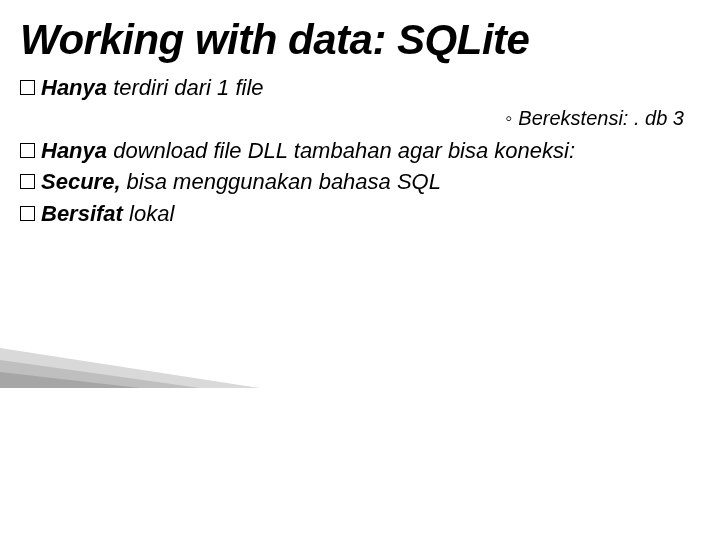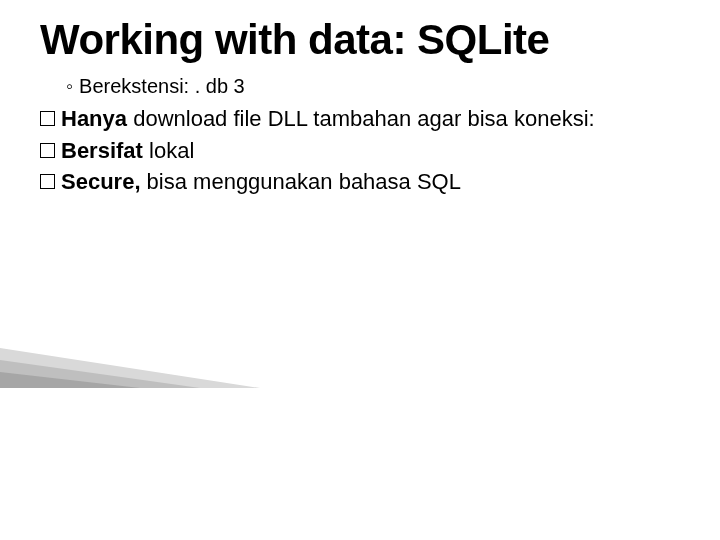--- a/index.html
+++ b/index.html
@@ -11,21 +11,22 @@
     font-family: "Segoe UI", "Helvetica Neue", Arial, sans-serif;
     color: #000;
     overflow: hidden;
     position: relative;
   }
   .slide {
     position: relative;
     width: 720px;
     height: 388px;
     box-sizing: border-box;
-    padding: 18px 36px 0 40px;
+    padding: 18px 36px 0 20px;
+    font-style: italic;
   }
   .title {
     font-size: 42px;
     font-weight: 700;
     letter-spacing: -0.5px;
     margin: 0 0 12px 0;
     line-height: 1.05;
   }
   .content {
     font-size: 22px;
@@ -46,20 +47,21 @@
     margin-right: 6px;
     position: relative;
     top: 0px;
     background: #fff;
     box-sizing: border-box;
   }
   .bullet-2 {
     margin: 2px 0 6px 26px;
     font-size: 20px;
     font-weight: 400;
+    text-align: right;
   }
   .b2mark {
     margin-right: 6px;
   }
   .wedge {
     position: absolute;
     left: 0;
     bottom: 0;
     width: 260px;
     height: 70px;
@@ -69,36 +71,39 @@
 </head>
 <body>
 
 <div class="slide">
 
   <h1 class="title">Working with data: SQLite</h1>
 
   <div class="content">
 
 
+    <p class="bullet-1">
+      <span class="box"></span><span>Hanya</span><span class="rest"> terdiri dari 1 file</span>
+    </p>
 
     <p class="bullet-2">
       <span class="b2mark">◦</span><span>Berekstensi: . db 3</span>
     </p>
 
     <p class="bullet-1">
       <span class="box"></span><span>Hanya</span><span class="rest"> download file DLL tambahan agar bisa koneksi:</span>
     </p>
 
 
     <p class="bullet-1">
-      <span class="box"></span><span>Bersifat</span><span class="rest"> lokal</span>
+      <span class="box"></span><span>Secure,</span><span class="rest"> bisa menggunakan bahasa SQL</span>
     </p>
 
     <p class="bullet-1">
-      <span class="box"></span><span>Secure,</span><span class="rest"> bisa menggunakan bahasa SQL</span>
+      <span class="box"></span><span>Bersifat</span><span class="rest"> lokal</span>
     </p>
 
   </div>
 
   <svg class="wedge" viewBox="0 0 260 70" preserveAspectRatio="none">
     <polygon points="0,30 260,70 0,70" fill="#d9d9d9"></polygon>
     <polygon points="0,42 200,70 0,70" fill="#bfbfbf"></polygon>
     <polygon points="0,54 140,70 0,70" fill="#a6a6a6"></polygon>
   </svg>
 

